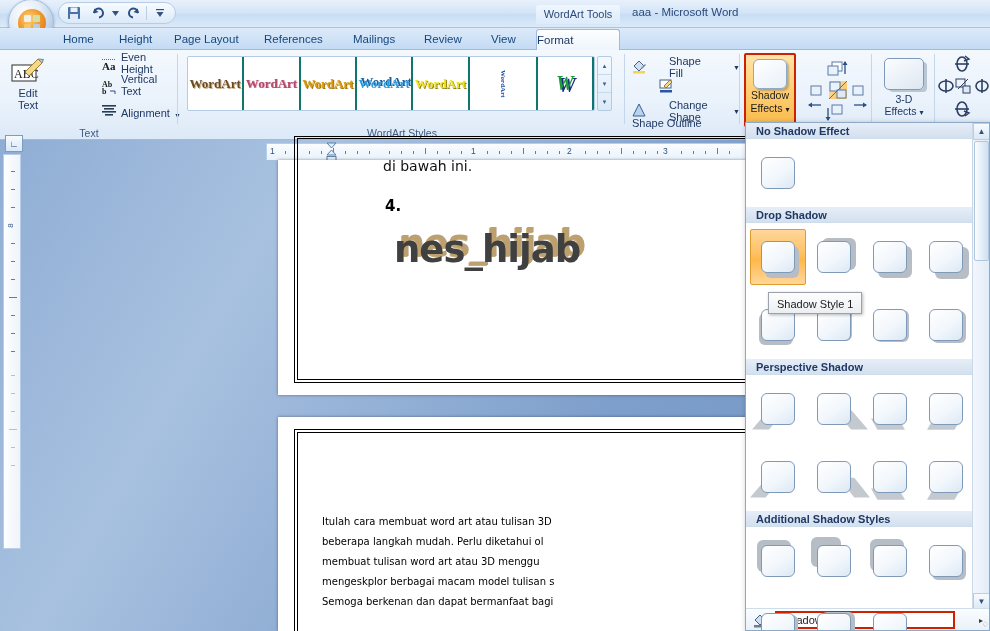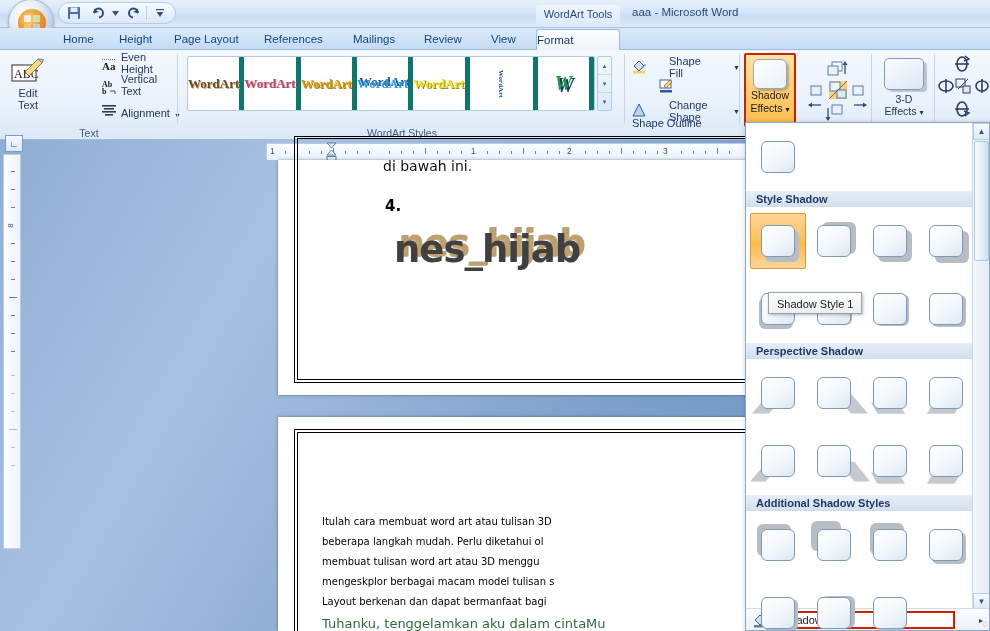--- a/index.html
+++ b/index.html
@@ -102,21 +102,21 @@
     font-size:11px; color:#1f3864; cursor:default; padding:0 2px;
   }
 
   
   #grp-wastyles { left:179px; width:446px; }
   .wa-gallery {
     position:absolute; left:8px; top:6px; width:408px; height:55px;
     border:1px solid #b4cbe4; background:#fff; display:flex;
     border-radius:2px; overflow:hidden;
   }
-  .wa-cell { width:68px; height:53px; border-right:5px solid #0f766e;
+  .wa-cell { width:68px; height:53px; border-right:2px solid #0f766e;
              display:flex; align-items:center; justify-content:center; cursor:default;
              font-weight:bold; font-size:13px; font-family:"Liberation Serif", serif; }
   .wa-scroll {
     position:absolute; left:418px; top:6px; width:15px; height:55px;
     display:flex; flex-direction:column; border:1px solid #b4cbe4; border-radius:2px;
     background:linear-gradient(180deg,#f4f9fe,#dceaf8);
   }
   .wa-scroll div { flex:1; display:flex; align-items:center; justify-content:center;
                    font-size:7px; color:#3b5f8f; border-bottom:1px solid #c6daee; cursor:default;}
   .wa-scroll div:last-child{border-bottom:none;}
@@ -658,36 +658,36 @@
 
 <div class="page" id="page2">
   <div class="page-border" style="left:16px; top:12px; right:1px; bottom:-30px;"></div>
   <div class="page-border inner" style="left:19px; top:15px; right:4px; bottom:-27px;"></div>
 
   <div class="para" style="top:95px;">
     <div>Itulah cara membuat word art atau tulisan 3D</div>
     <div>beberapa langkah mudah. Perlu diketahui ol</div>
     <div>membuat tulisan word art atau 3D menggu</div>
     <div>mengeskplor berbagai macam model tulisan s</div>
-    <div>Layout berkenan dan dapat bermanfaat bagi</div>
-  </div>
-  <div class="para-green" style="top:199px;">Tuhanku, tenggelamkan aku dalam cintaMu</div>
+    <div>Semoga berkenan dan dapat bermanfaat bagi</div>
+  </div>
 </div>
 
 <div class="gallery">
 
   <div class="gal-body">
 
+    <div class="gal-header">No Shadow Effect</div>
     <div class="cellrow">
       <div class="cell">
           <div class="sq"></div>
         </div>
     </div>
 
-    <div class="gal-header">Style Shadow</div>
+    <div class="gal-header">Drop Shadow</div>
     <div class="cellrow">
       <div class="cell selected">
         <div class="sh" style="left:14px; top:16px;"></div>
           <div class="sq"></div>
       </div>
       <div class="cell">
         <div class="sh" style="left:16px; top:9px;"></div>
           <div class="sq"></div>
       </div>
       <div class="cell">

